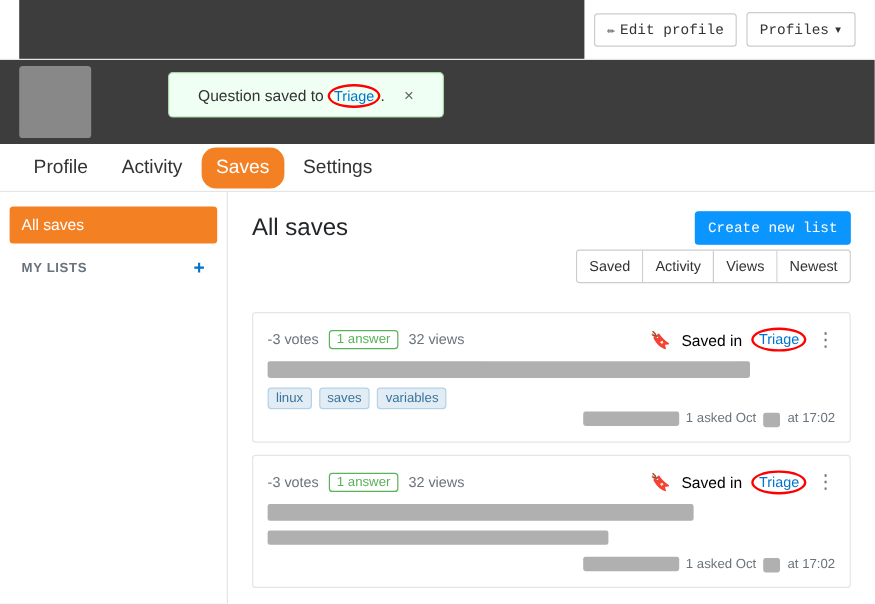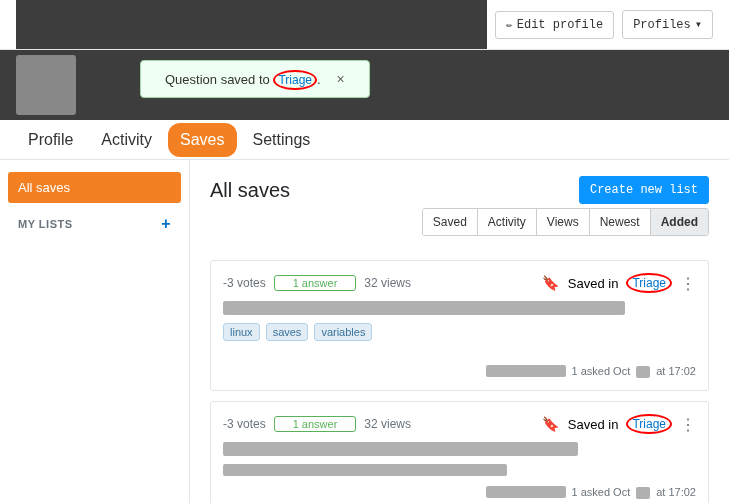--- a/index.html
+++ b/index.html
@@ -266,37 +266,37 @@
       display: flex;
       align-items: center;
       gap: 8px;
       font-size: 12px;
       color: #6a737c;
     }
 
     .answer-badge {
       border: 1px solid #59b259;
       color: #59b259;
-      padding: 1px 18px;
+      padding: 1px 6px;
       border-radius: 3px;
       font-size: 11px;
     }
 
     .question-title-bar {
       background: #d0d0d0;
       height: 14px;
       border-radius: 2px;
       margin-bottom: 8px;
       width: 80%;
     }
 
     .question-tags {
       display: flex;
       gap: 6px;
-      margin-bottom: 22px;
+      margin-bottom: 0;
     }
 
     .tag {
       background: #e1ecf4;
       color: #39739d;
       border: 1px solid #b3d1e7;
       border-radius: 3px;
       padding: 2px 6px;
       font-size: 11px;
     }
@@ -405,21 +405,20 @@
       <button class="btn btn-primary">Create new list</button>
     </div>
 
 
     <div class="filters-row">
       <div class="sort-tabs">
         <div class="sort-tab">Saved</div>
         <div class="sort-tab">Activity</div>
         <div class="sort-tab">Views</div>
         <div class="sort-tab">Newest</div>
-        <div class="sort-tab sort-tab-active">Added</div>
       </div>
     </div>
 
     <div class="question-item">
       <div class="question-meta">
         <div class="question-stats">
           <span>-3 votes</span>
           <span class="answer-badge">1 answer</span>
           <span>32 views</span>
         </div>

